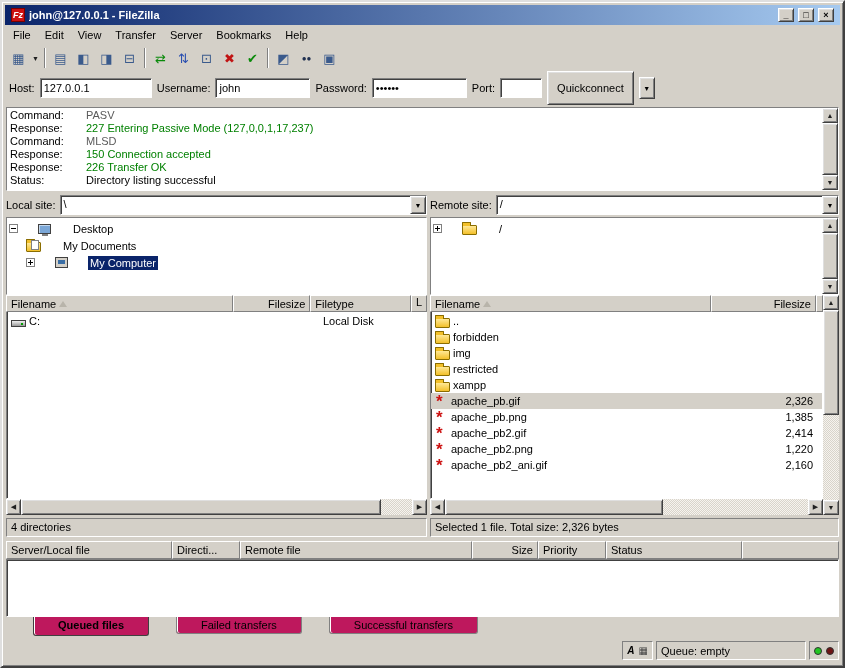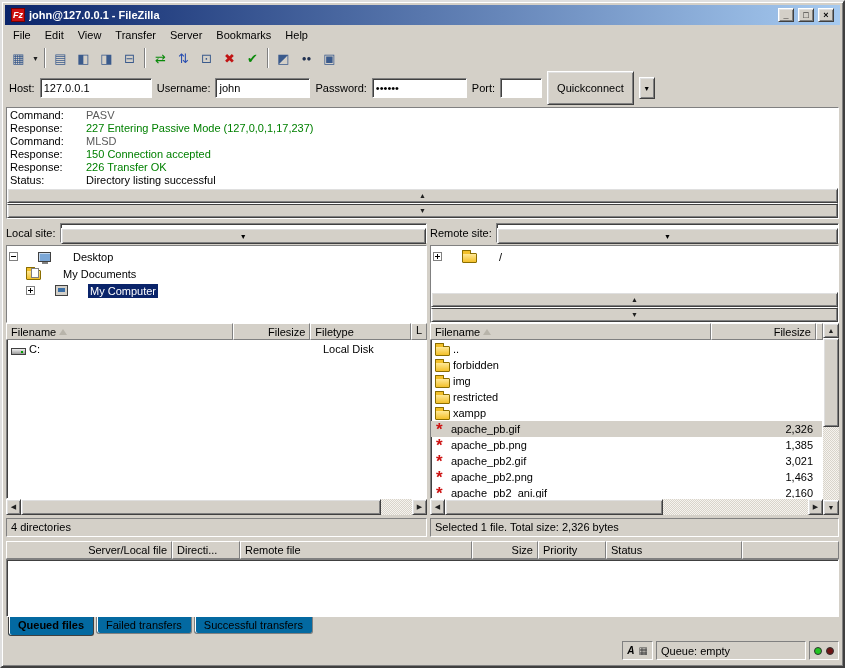--- a/index.html
+++ b/index.html
@@ -6,21 +6,21 @@
   html,body { width:845px; height:668px; overflow:hidden; }
   body { font-family:"Liberation Sans","DejaVu Sans",sans-serif; font-size:11px; color:#000; background:#d4d0c8; }
 
   .window { width:845px; height:668px; display:flex; flex-direction:column;
     background:#d4d0c8; border:2px solid; border-color:#dfdfdf #404040 #404040 #dfdfdf;
     box-shadow: inset 1px 1px 0 #fff, inset -1px -1px 0 #808080; padding:3px; }
 
   .raised { background:#d4d0c8; border:1px solid; border-color:#fff #404040 #404040 #fff;
     box-shadow: inset 1px 1px 0 #dfdfdf, inset -1px -1px 0 #808080; }
   .sunken { background:#fff; border:1px solid; border-color:#808080 #fff #fff #808080;
-    box-shadow: inset 1px 1px 0 #404040; flex-direction: column; }
+    box-shadow: inset 1px 1px 0 #404040; }
   .panel3d { border:1px solid; border-color:#808080 #fff #fff #808080; background:#d4d0c8; }
 
   
   .titlebar { flex:0 0 20px; background:linear-gradient(90deg,var(--title-a,#0a246a),var(--title-b,#a6caf0));
     display:flex; align-items:center; gap:4px; padding:0 6px; color:#fff; font-weight:bold; }
   .title-icon { width:14px; height:14px; background:#cc1111; color:#fff; font-size:9px; font-style:italic;
     display:flex; align-items:center; justify-content:center; border:1px solid #7a0000; }
   .title-text { flex:1; white-space:nowrap; overflow:hidden; }
   .tb-btn { width:16px; height:14px; font-size:9px; line-height:11px; text-align:center; font-weight:bold;
     color:#000; display:flex; align-items:center; justify-content:center; }
@@ -107,27 +107,27 @@
   
   .lc1 { width:233px; } .lc2 { width:79px; } .lc3 { width:103px; }
   
   .rc1 { width:281px; } .rc2 { width:105px; }
 
   .pane-status { flex:0 0 19px; margin-top:3px; padding:2px 4px; border:1px solid;
     border-color:#808080 #fff #fff #808080; background:#d4d0c8; white-space:nowrap; overflow:hidden; }
 
   
   .queue-header { flex:0 0 18px; display:flex; margin:4px 1px 0; }
-  .qc1 { width:166px;justify-content:flex-end; } .qc2 { width:68px; } .qc3 { width:232px; } .qc4 { width:66px; } .qc5 { width:68px; } .qc6 { width:136px; }
+  .qc1 { width:166px; } .qc2 { width:68px; } .qc3 { width:232px; } .qc4 { width:66px; } .qc5 { width:68px; } .qc6 { width:136px; }
   .queue-body { flex:0 0 58px; margin:0 1px; background:#fff; }
 
   
   .tabs { flex:0 0 20px; display:flex; padding:0 3px; align-items:flex-start; }
-  .tab { height:17px; padding:2px 9px 0; background:#0369a1; border:1px solid #808080; border-top:none;
-    border-radius:0 0 3px 3px; box-shadow: inset 1px 0 0 #fff; margin-right:2px; white-space:nowrap; }
+  .tab { height:17px; padding:2px 24px 0; background:#be185d; border:1px solid #808080; border-top:none;
+    border-radius:0 0 3px 3px; box-shadow: inset 1px 0 0 #fff; margin-right:2px; white-space:nowrap;margin-left:25px; }
   .tab.active { font-weight:bold; height:19px; border-color:#404040; border-top:none; z-index:2; }
 
   
   .statusbar { flex:0 0 26px; display:flex; align-items:center; justify-content:flex-end; gap:3px; padding:2px 1px 1px; }
   .sb-panel { height:19px; display:flex; align-items:center; gap:4px; padding:0 4px; }
   .sb-queue { width:150px; }
   .mode-a { font-weight:bold; font-style:italic; font-size:10px; }
   .mode-bin { font-size:10px; color:#404040; }
   .led { width:8px; height:8px; border-radius:50%; border:1px solid #303030; }
   .led.on { background:var(--led-on,#22c522); }
@@ -419,28 +419,28 @@
                   <span class="icn icn-file"></span>
                   <span>apache_pb.png</span>
                 </span>
                 <span class="fcell rc2 right">1,385</span>
               </div>
             <div class="frow">
                 <span class="fcell rc1">
                   <span class="icn icn-file"></span>
                   <span>apache_pb2.gif</span>
                 </span>
-                <span class="fcell rc2 right">3,021</span>
+                <span class="fcell rc2 right">2,414</span>
               </div>
             <div class="frow">
                 <span class="fcell rc1">
                   <span class="icn icn-file"></span>
                   <span>apache_pb2.png</span>
                 </span>
-                <span class="fcell rc2 right">1,463</span>
+                <span class="fcell rc2 right">1,220</span>
               </div>
             <div class="frow">
                 <span class="fcell rc1">
                   <span class="icn icn-file"></span>
                   <span>apache_pb2_ani.gif</span>
                 </span>
                 <span class="fcell rc2 right">2,160</span>
               </div>
           </div>
           <div class="hscroll">

